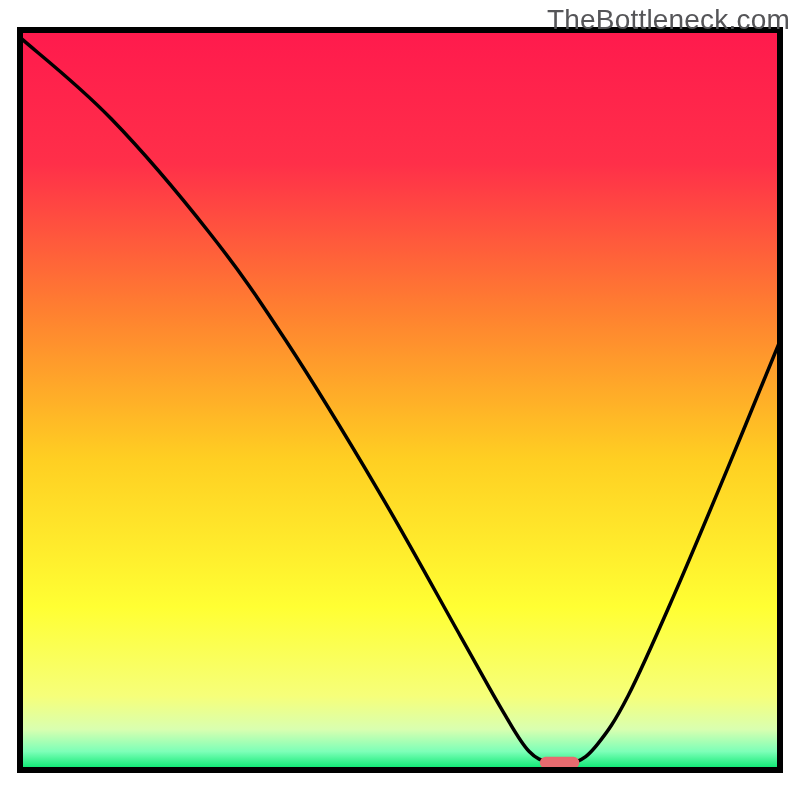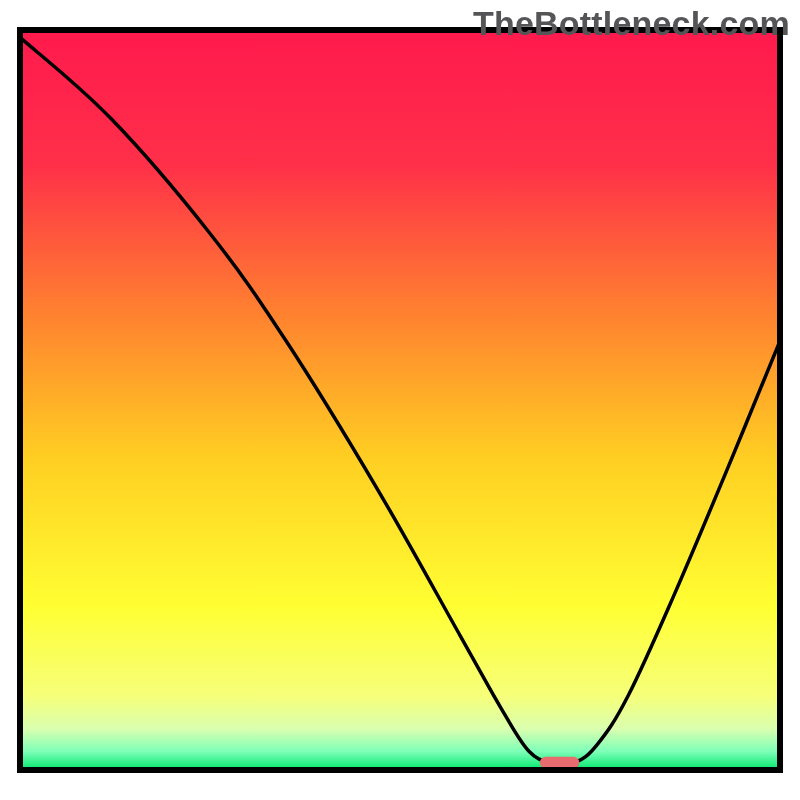--- a/index.html
+++ b/index.html
@@ -15,22 +15,22 @@
     position: absolute;
     left: 0;
     top: 0;
     width: 800px;
     height: 800px;
   }
   .watermark {
     position: absolute;
     top: 4px;
     right: 10px;
-    font-size: 34px;
-    font-weight: 700;
+    font-size: 28px;
+    font-weight: 400;
     color: #555558;
     letter-spacing: 0.2px;
     user-select: none;
   }
 </style>
 </head>
 <body>
 
 <div class="frame">
   <svg id="chart-svg" width="800" height="800" viewBox="0 0 800 800">

